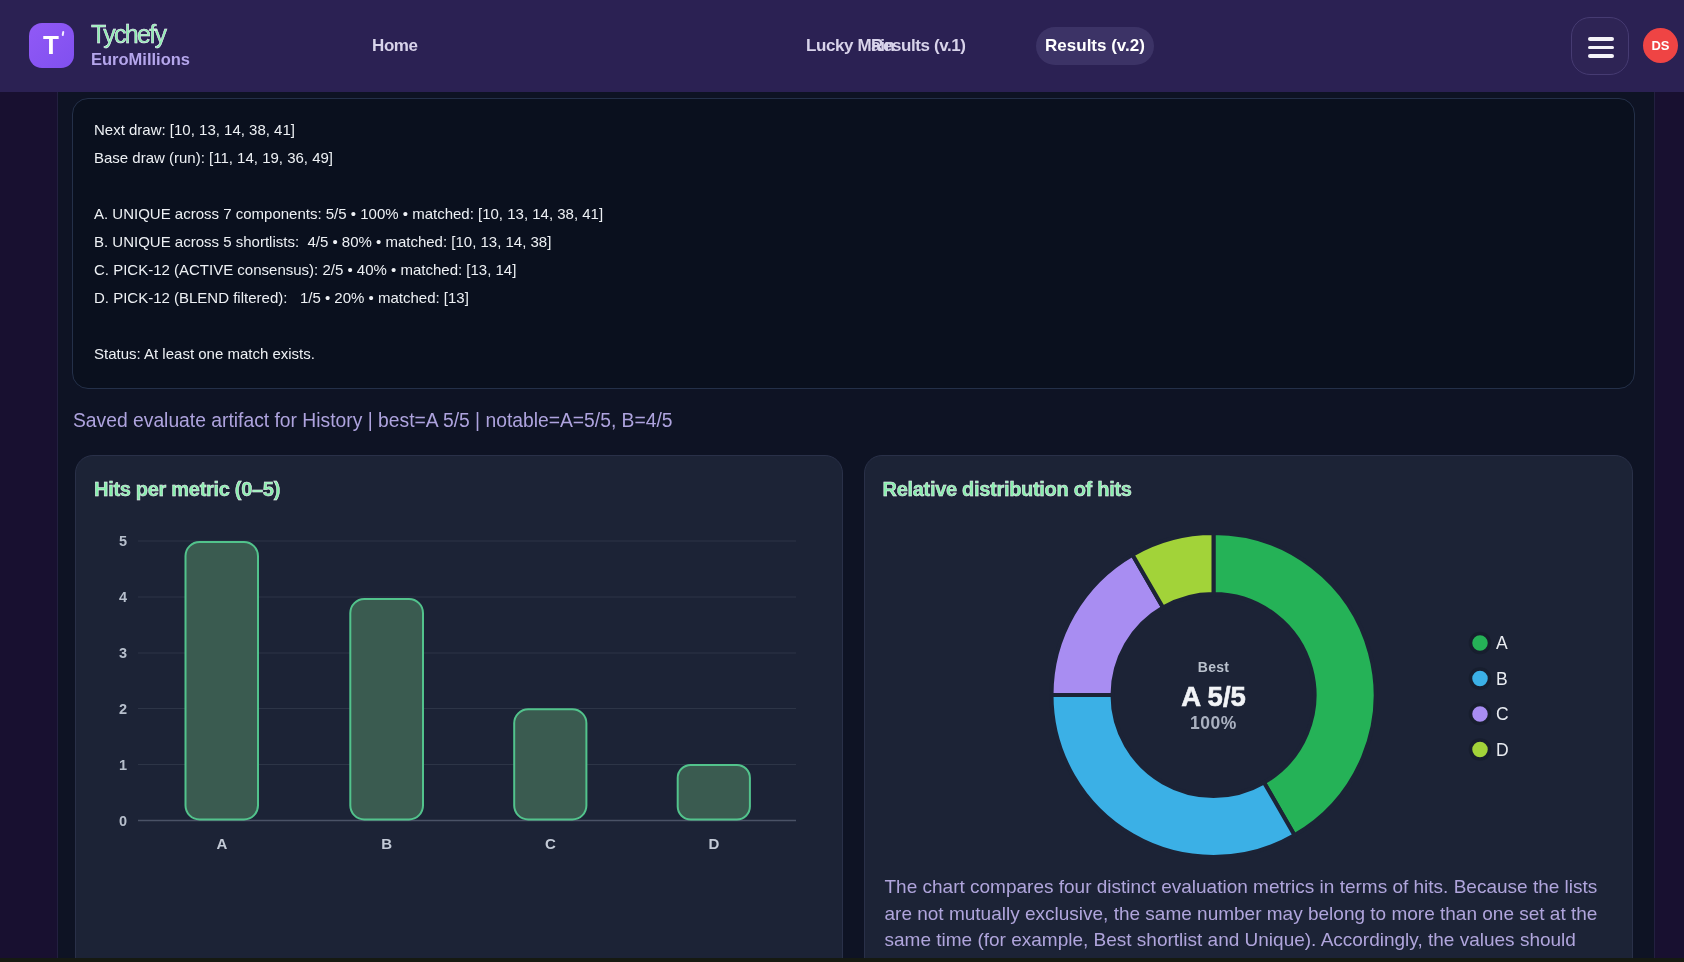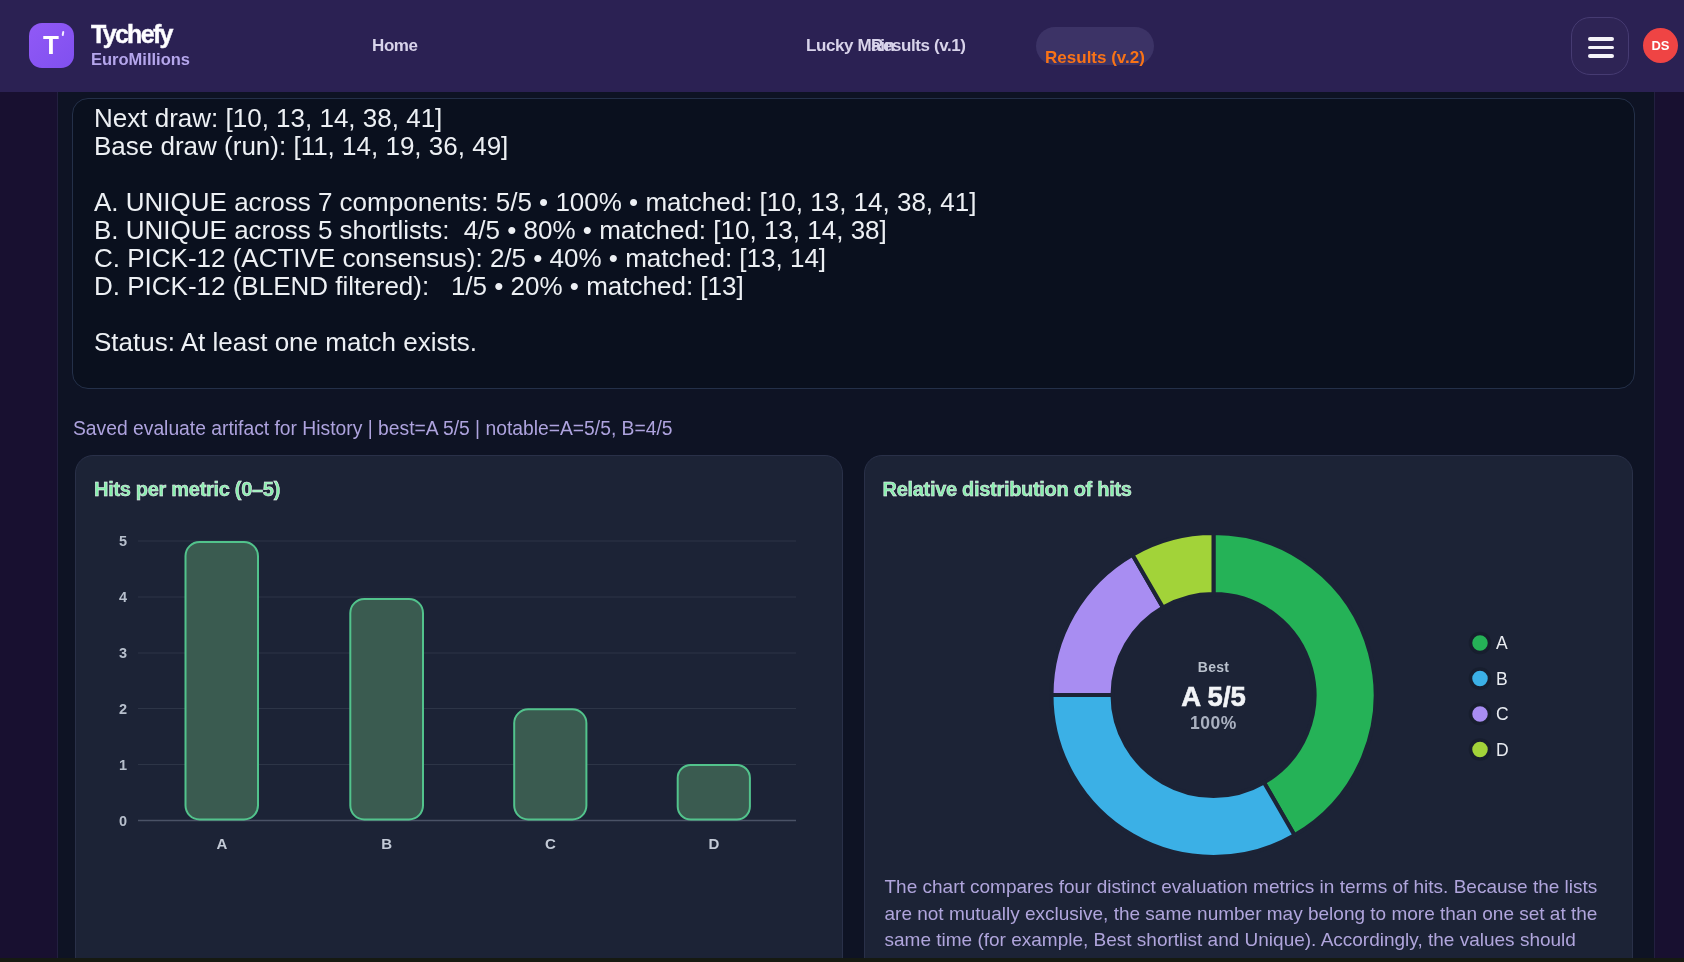--- a/index.html
+++ b/index.html
@@ -1,31 +1,31 @@
 <!DOCTYPE html>
 <html><head>
 <meta charset="utf-8">
 <style>
   * { margin:0; padding:0; box-sizing:border-box; }
   html,body { width:1684px; height:962px; overflow:hidden; background:#181030; font-family:"Liberation Sans", sans-serif; }
   .nav { position:absolute; left:0; top:0; width:1684px; height:92px; background:#2b2153; z-index:5; }
   .logo { position:absolute; left:28.5px; top:23px; width:45px; height:45px; background:linear-gradient(135deg,#9159f6,#8050ef); border-radius:13px; }
   .logo .t { position:absolute; left:0; top:0; width:100%; height:100%; display:flex; align-items:center; justify-content:center; color:#fff; font-size:26px; font-weight:bold; }
   .logo .tick { position:absolute; right:10px; top:7.5px; width:2px; height:5px; background:#f4efff; border-radius:2px; transform:rotate(10deg); }
-  .brand-title { position:absolute; left:91px; top:20px; color:#ffffff; font-size:25px; font-weight:bold; letter-spacing:-1.7px; -webkit-text-stroke:0.5px #f2f0fa; }
+  .brand-title { position:absolute; left:91px; top:20px; color:#86efac; font-size:25px; font-weight:normal; letter-spacing:-1.7px; -webkit-text-stroke:0.5px #f2f0fa; }
   .brand-sub { position:absolute; left:91px; top:50px; color:#b5a6ec; font-size:16.5px; font-weight:bold; }
   .nl { position:absolute; top:0; height:92px; line-height:92px; color:#d8d3ea; font-size:17px; font-weight:bold; letter-spacing:-0.4px; white-space:nowrap; }
   .pill { position:absolute; left:1036px; top:27px; width:118px; height:38px; background:#3c3366; border-radius:19px; }
-  .pill span { position:absolute; width:100%; text-align:center; top:0; line-height:38px; color:#f97316; font-size:17px; font-weight:bold; letter-spacing:0;margin-top:12px; }
+  .pill span { position:absolute; width:100%; text-align:center; top:0; line-height:38px; color:#ffffff; font-size:17px; font-weight:bold; letter-spacing:0; }
   .burger { position:absolute; left:1571px; top:17px; width:58px; height:58px; background:#2e2455; border:1px solid #463b72; border-radius:19px; }
   .burger i { position:absolute; left:16px; width:26px; height:3.5px; background:#f4f3f8; border-radius:2px; }
   .avatar { position:absolute; left:1643px; top:28px; width:35px; height:35px; background:#ef4444; border-radius:50%; color:#fff; font-size:13px; font-weight:bold; text-align:center; line-height:35px; }
   .main { position:absolute; left:57px; top:92px; width:1598px; height:870px; background:#0e1324; border-left:1px solid #232040; border-right:1px solid #232040; }
-  .panel { position:absolute; left:14px; top:6px; width:1563px; height:291px; background:#0a101e; border:1px solid #243049; border-radius:16px; color:#edf0f4; line-height:28px; white-space:pre; padding:5px 21px; font-size:26px; }
-  .saved { position:absolute; left:15px; top:318px; color:#aea3de; font-size:19.3px;margin-top:8px; }
+  .panel { position:absolute; left:14px; top:6px; width:1563px; height:291px; background:#0a101e; border:1px solid #243049; border-radius:16px; color:#edf0f4; line-height:28px; white-space:pre; padding:17px 21px; font-size:15px; }
+  .saved { position:absolute; left:15px; top:318px; color:#aea3de; font-size:19.3px; }
   .card { position:absolute; background:#1c2336; border:1px solid #293048; border-radius:18px; }
   .card1 { left:17px; top:363px; width:767.5px; height:560px; }
   .card2 { left:805.5px; top:363px; width:769.5px; height:560px; }
   .ctitle { position:absolute; left:18px; top:22px; color:#86efac; font-size:20px; font-weight:bold; letter-spacing:-0.3px; -webkit-text-stroke:0.5px #eef1f5; }
   .caption { position:absolute; left:18px; top:418px; color:#b0a5dc; font-size:19px; }
   .cap2 { position:absolute; left:20px; top:418px; width:722px; color:#b0a5dc; font-size:19px; line-height:26.5px; }
 </style>
 </head>
 <body>
 <div class="main">

